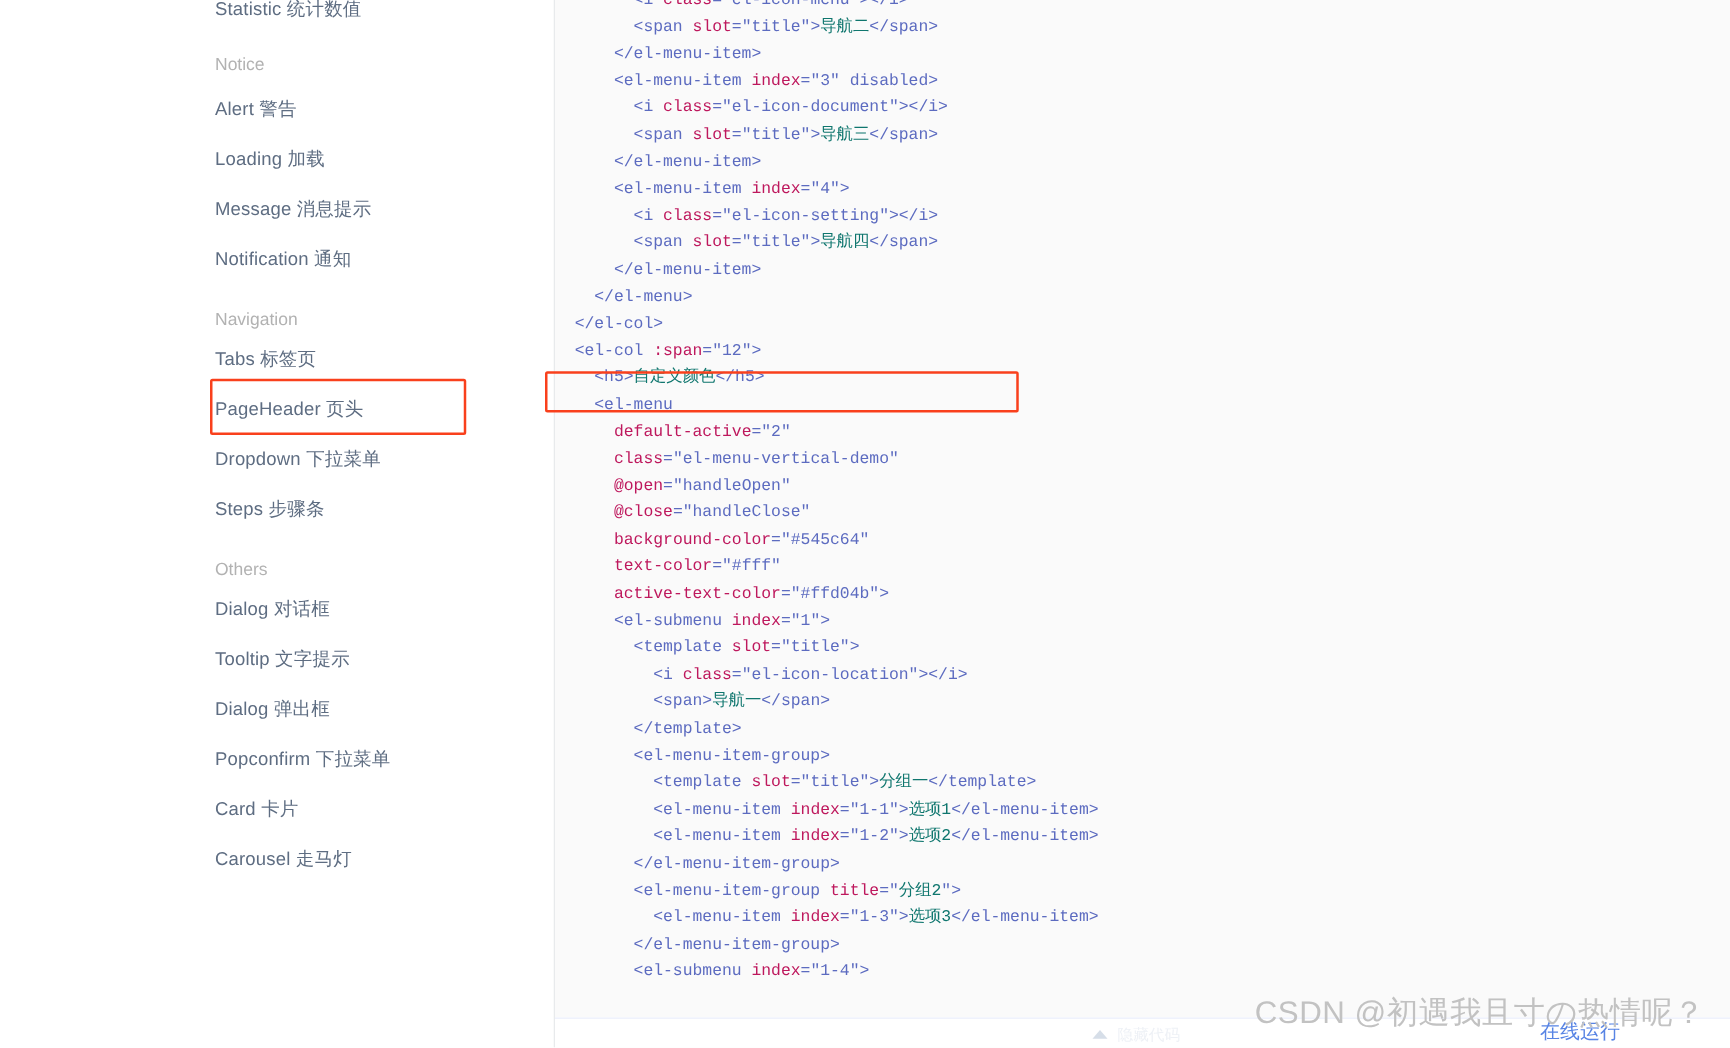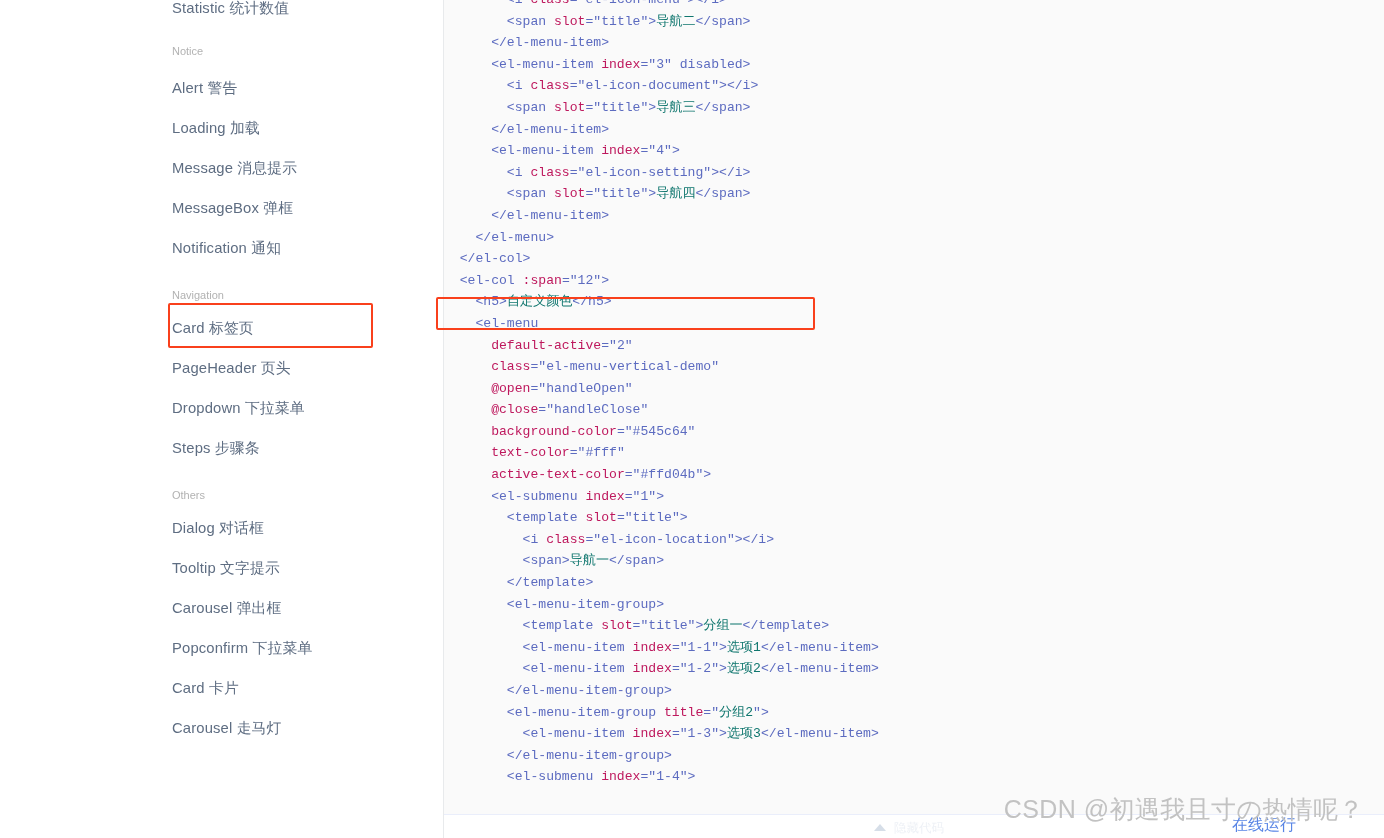--- a/index.html
+++ b/index.html
@@ -34,21 +34,21 @@
     line-height: 40px;
     font-size: 14.8px;
     color: #5e6d82;
     white-space: nowrap;
     letter-spacing: .15px;
   }
   .nav-item.active { color: #409eff; }
   .nav-group-title {
     height: 40px;
     line-height: 54px;
-    font-size: 11px;
+    font-size: 14px;
     color: #b2b2b2;
     white-space: nowrap;
   }
   .nav-group-title.tight { line-height: 46px; }
 
   
   #annot-navmenu {
     position: absolute;
     left: 168px; top: 303px;
     width: 205px; height: 45px;
@@ -148,31 +148,30 @@
 
 <div id="page">
 
   <div id="sidebar">
     <div class="nav-list" id="nav-list">
         <div class="nav-item">Statistic 统计数值</div>
         <div class="nav-group-title tight">Notice</div>
         <div class="nav-item">Alert 警告</div>
         <div class="nav-item">Loading 加载</div>
         <div class="nav-item">Message 消息提示</div>
-        <div class="nav-item">MessageBox 弹框</div>
         <div class="nav-item">Notification 通知</div>
         <div class="nav-group-title">Navigation</div>
-        <div class="nav-item">Card 标签页</div>
+        <div class="nav-item">Tabs 标签页</div>
         <div class="nav-item">PageHeader 页头</div>
         <div class="nav-item">Dropdown 下拉菜单</div>
         <div class="nav-item">Steps 步骤条</div>
         <div class="nav-group-title">Others</div>
         <div class="nav-item">Dialog 对话框</div>
         <div class="nav-item">Tooltip 文字提示</div>
-        <div class="nav-item">Carousel 弹出框</div>
+        <div class="nav-item">Dialog 弹出框</div>
         <div class="nav-item">Popconfirm 下拉菜单</div>
         <div class="nav-item">Card 卡片</div>
         <div class="nav-item">Carousel 走马灯</div>
       </div>
   </div>
 
   <div id="annot-navmenu"></div>
 
   <div id="divider"></div>
 

